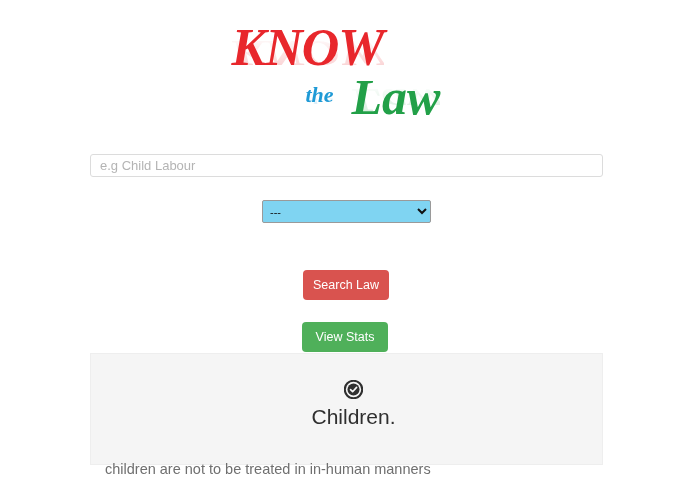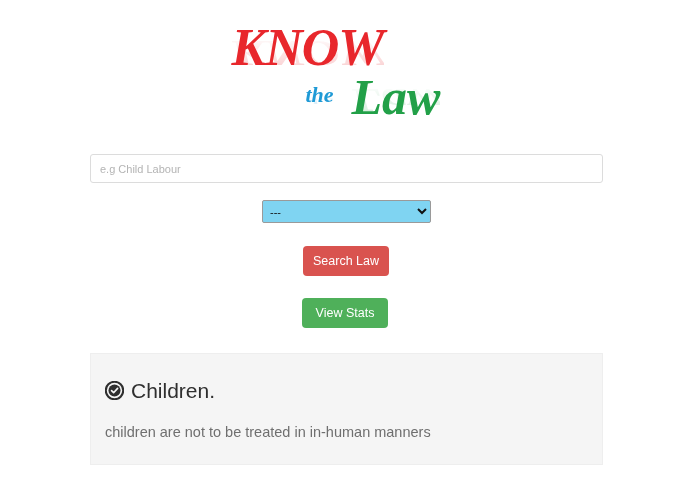--- a/index.html
+++ b/index.html
@@ -92,23 +92,23 @@
   
   .search-row {
     position: absolute;
     left: 90px;
     top: 154px;
     width: 513px;
   }
   .search-input {
     box-sizing: border-box;
     width: 100%;
-    height: 29px;
+    height: 23px;
     padding: 6px 9px;
-    font-size: 11px;
+    font-size: 13px;
     font-family: "Liberation Sans", sans-serif;
     color: #555;
     border: 1px solid #dcdcdc;
     border-radius: 3px;
     background: #fff;
     outline: none;
   }
   .search-input::placeholder { color: #b4b4b4; }
 
   
@@ -136,20 +136,21 @@
   .btn {
     position: absolute;
     box-sizing: border-box;
     border: none;
     border-radius: 4px;
     color: #ffffff;
     font-size: 12.5px;
     font-family: "Liberation Sans", sans-serif;
     cursor: pointer;
     padding: 8px;
+    margin-top: 24px;
   }
   .btn-search {
     left: 303px;
     top: 246px;
     width: 86px;
     height: 30px;
     background: #d9534f;
   }
   .btn-stats {
     left: 302px;
@@ -172,29 +173,30 @@
   }
   .result-heading {
     display: flex;
     align-items: center;
     gap: 7px;
     margin: 26px 0 0 14px;
     color: #2f2f2f;
     font-size: 21px;
     font-weight: normal;
     line-height: 1;
+    flex-direction: column;
   }
   .check-icon {
     display: inline-block;
     width: 19px;
     height: 19px;
     flex: 0 0 19px;
   }
   .result-body {
-    margin: 23px 0 0 14px;
+    margin: 34px 0 0 14px;
     font-size: 14.5px;
     color: #6f6f6f;
     line-height: 1.2;
   }
 </style>
 </head>
 <body>
 
 <div class="logo-wrap">
   <div class="logo">

